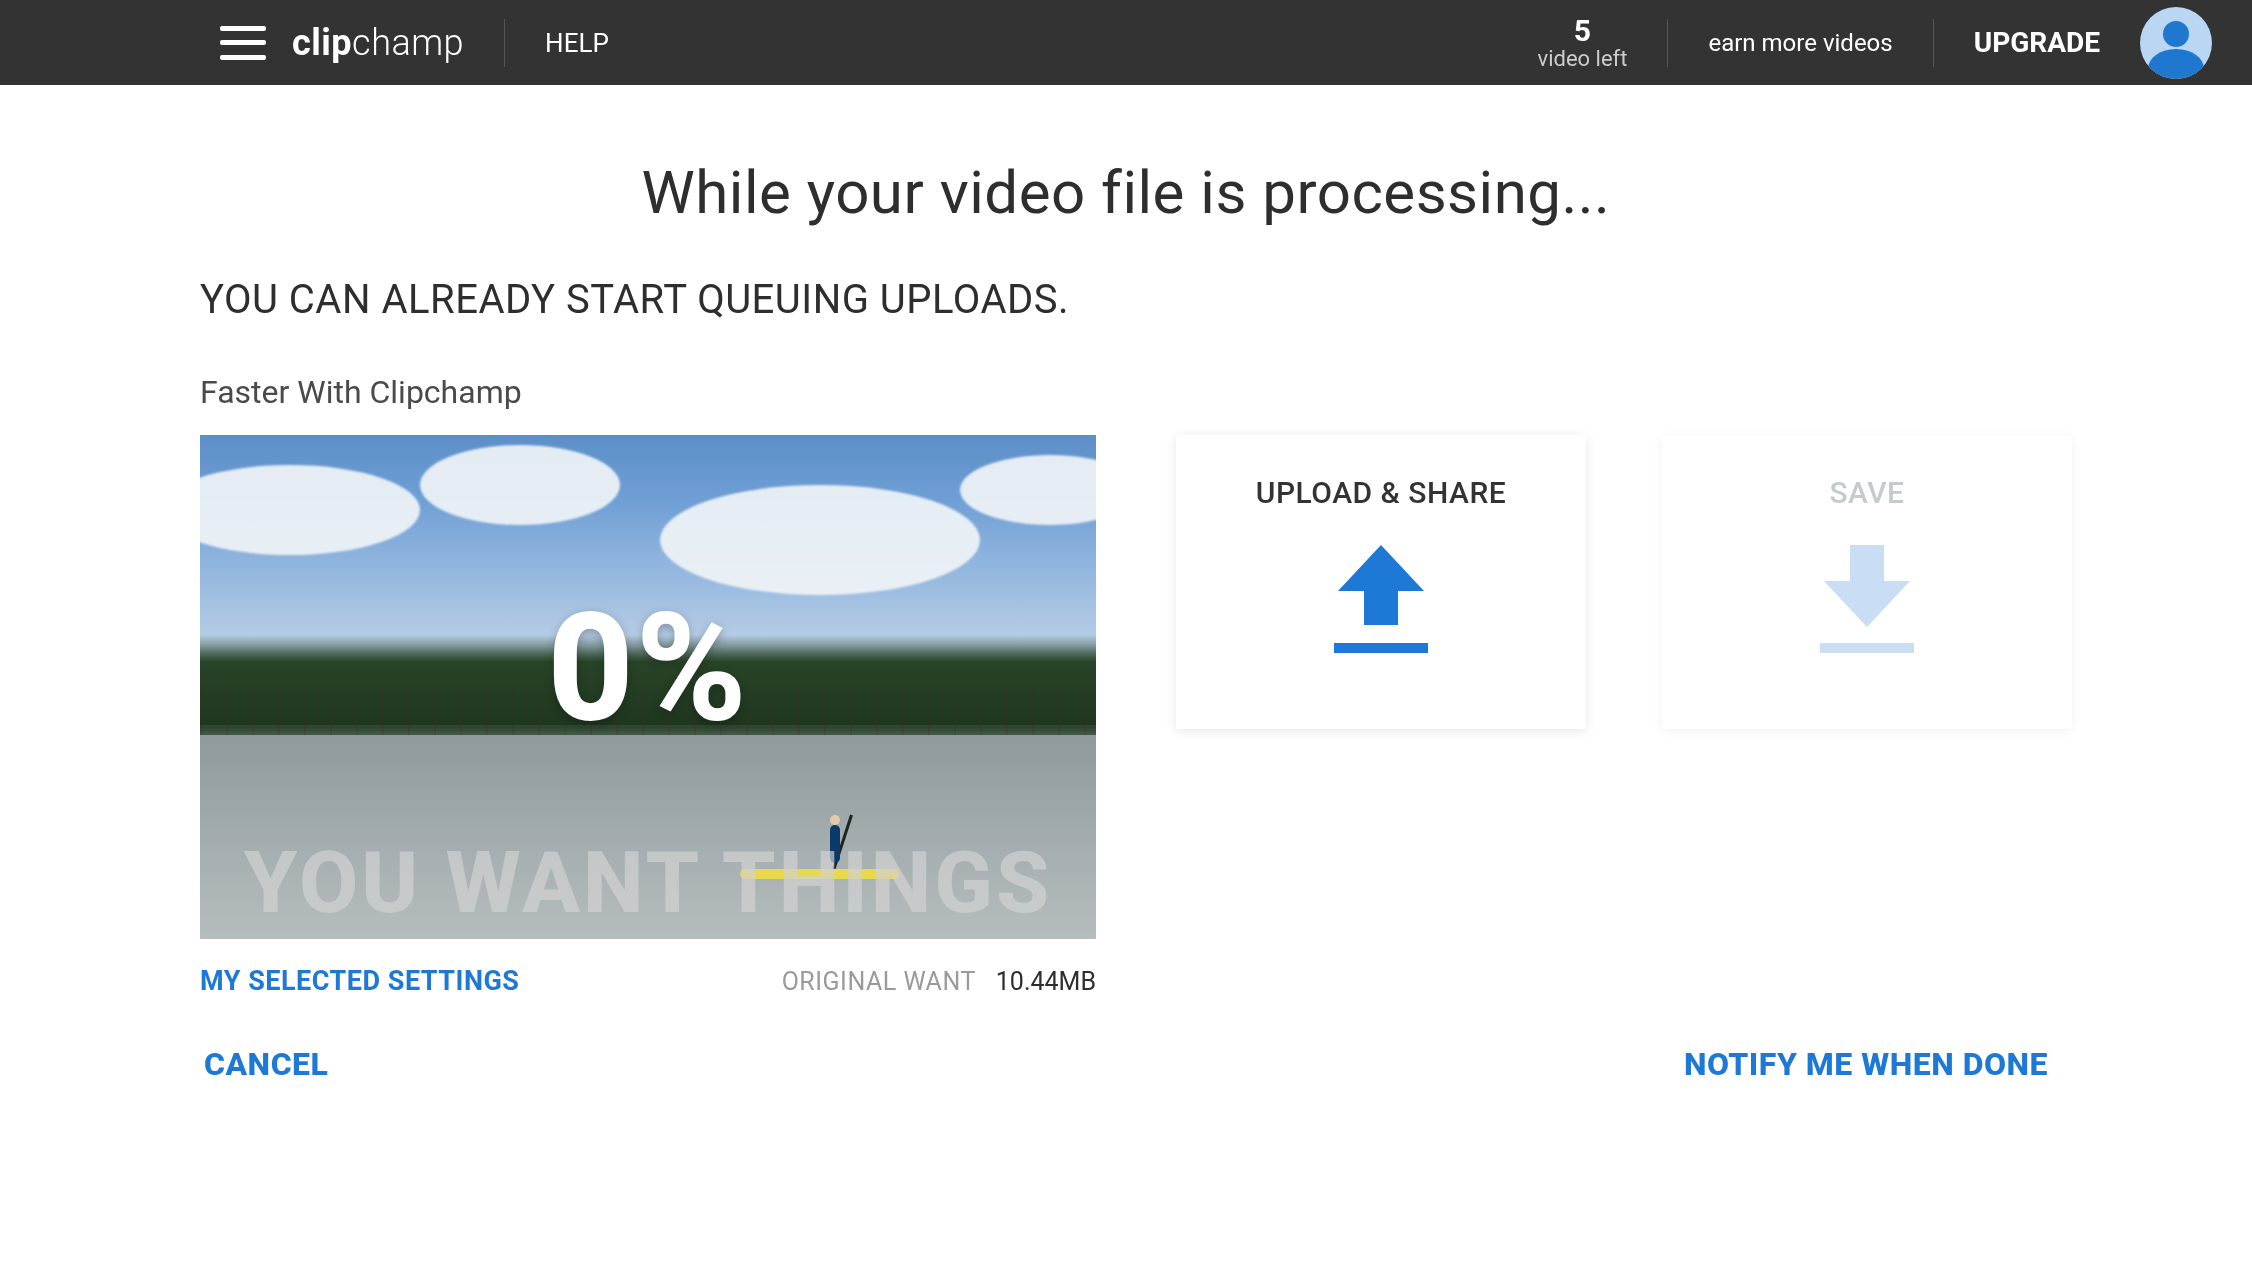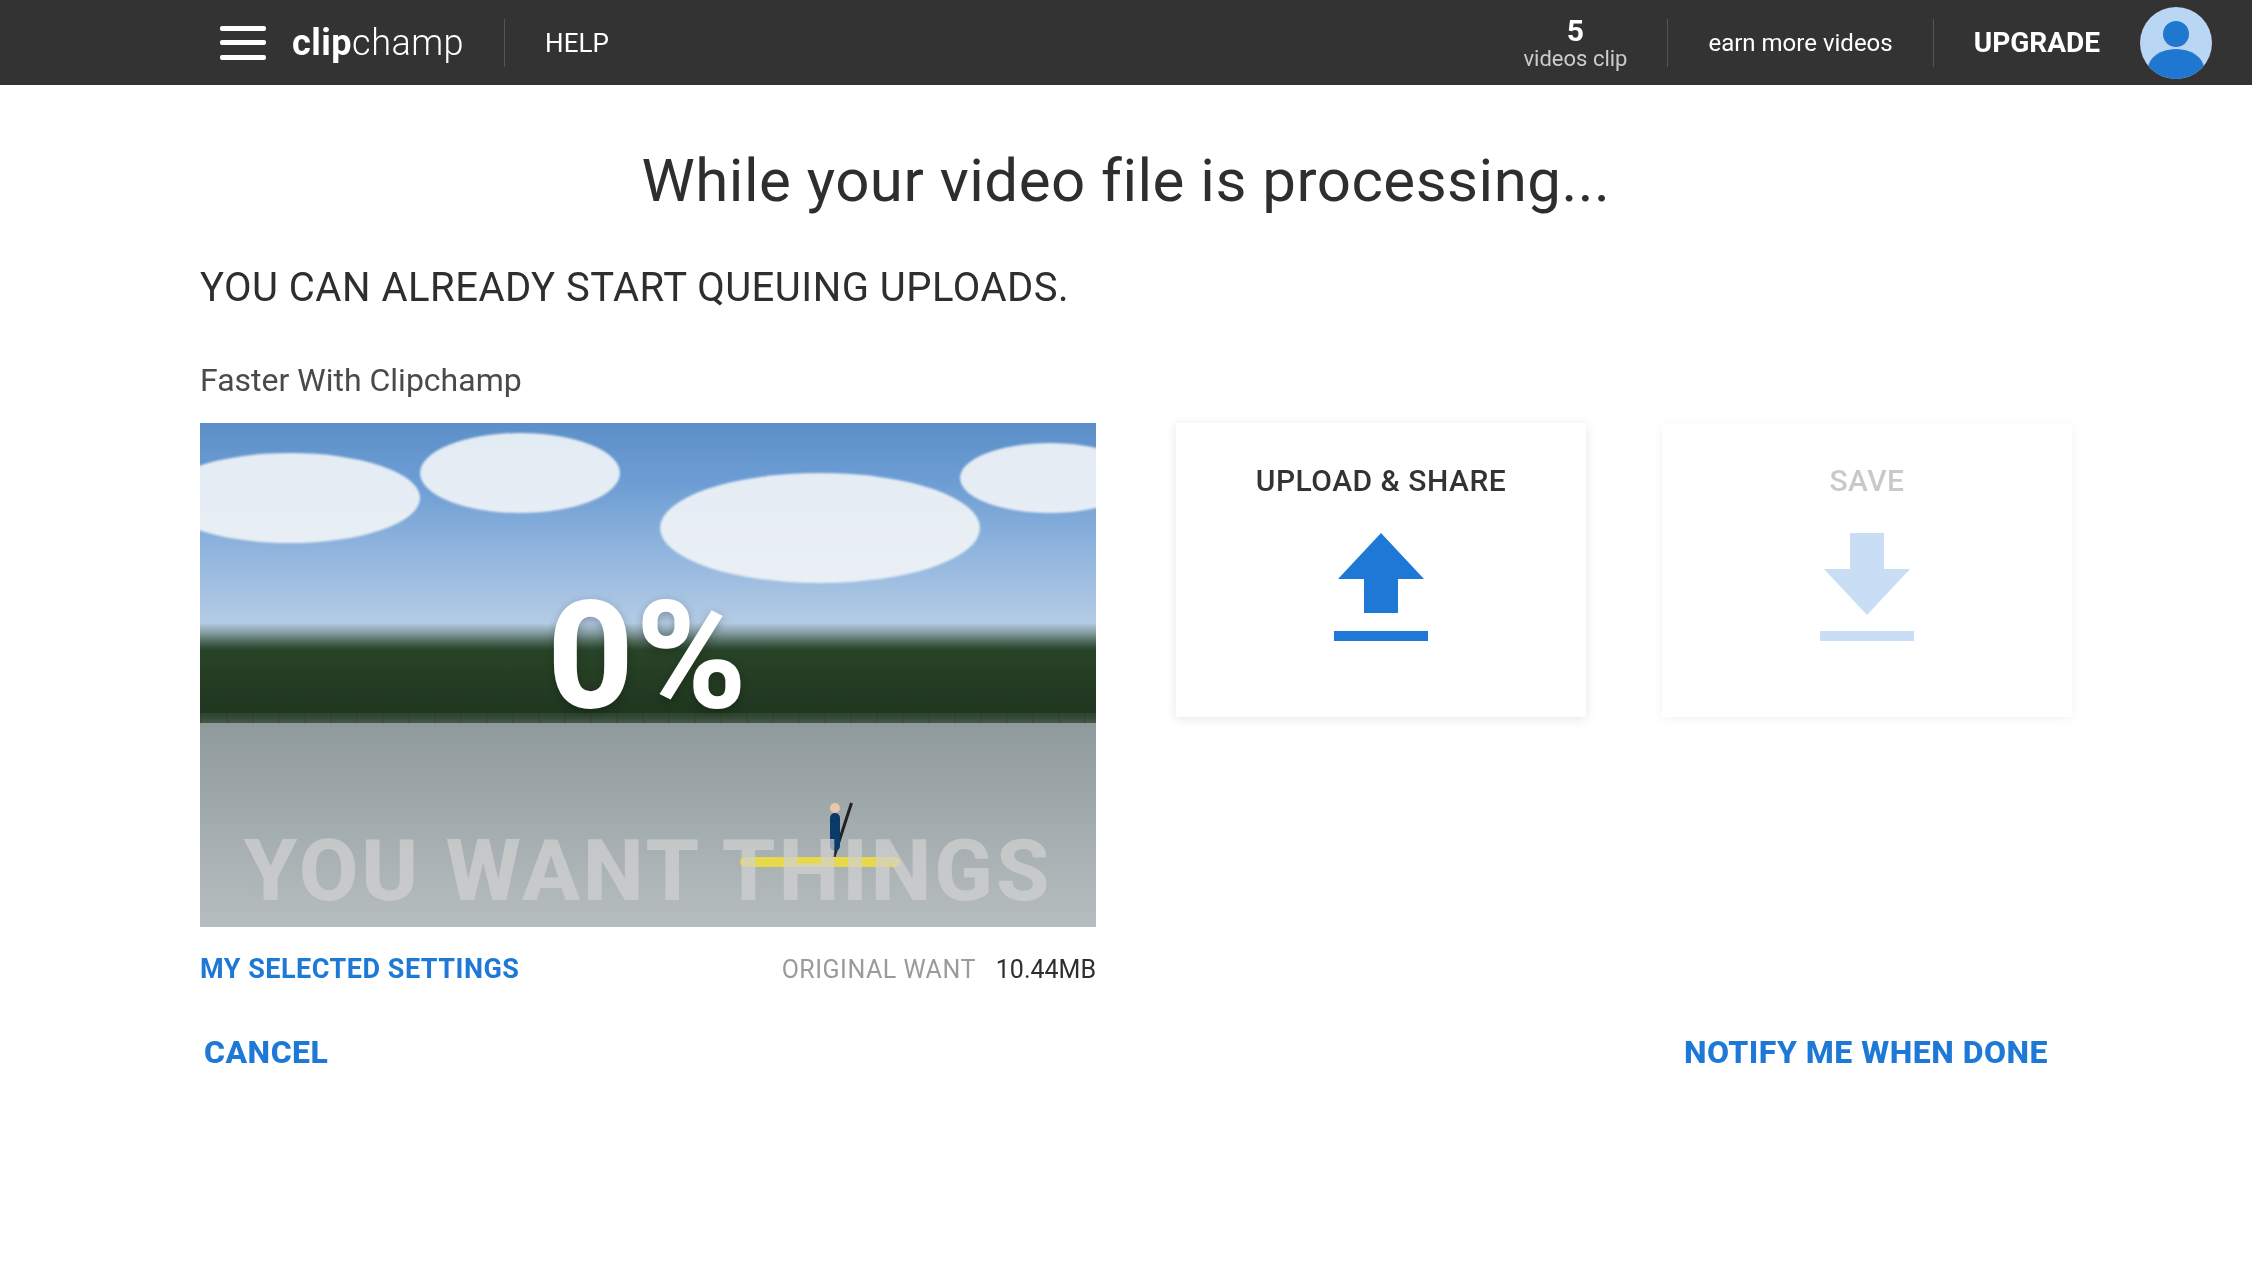--- a/index.html
+++ b/index.html
@@ -61,20 +61,21 @@
 
   
   .main {
     padding: 60px 200px 0 200px;
   }
   .title {
     text-align: center;
     font-size: 60px;
     font-weight: 400;
     color: #2e2e2e;
+    margin-top: 12px;
     letter-spacing: 0.5px;
   }
   .subtitle {
     font-size: 40px;
     font-weight: 400;
     color: #2e2e2e;
     margin-top: 48px;
     letter-spacing: 0.5px;
   }
   .project-name {
@@ -198,21 +199,21 @@
     <span class="bold">clip</span>
       <span class="light">champ</span>
   </div>
   <div class="divider"></div>
   <div class="help-link">HELP</div>
 
   <div class="header-spacer"></div>
 
   <div class="videos-left">
     <div class="count">5</div>
-    <div class="label">videos clip</div>
+    <div class="label">video left</div>
   </div>
   <div class="divider"></div>
   <div class="earn-link">earn more videos</div>
   <div class="divider"></div>
   <div class="upgrade-link">UPGRADE</div>
   <div class="avatar"></div>
 </div>
 
 <div class="main">
   <div class="title">While your video file is processing...</div>

